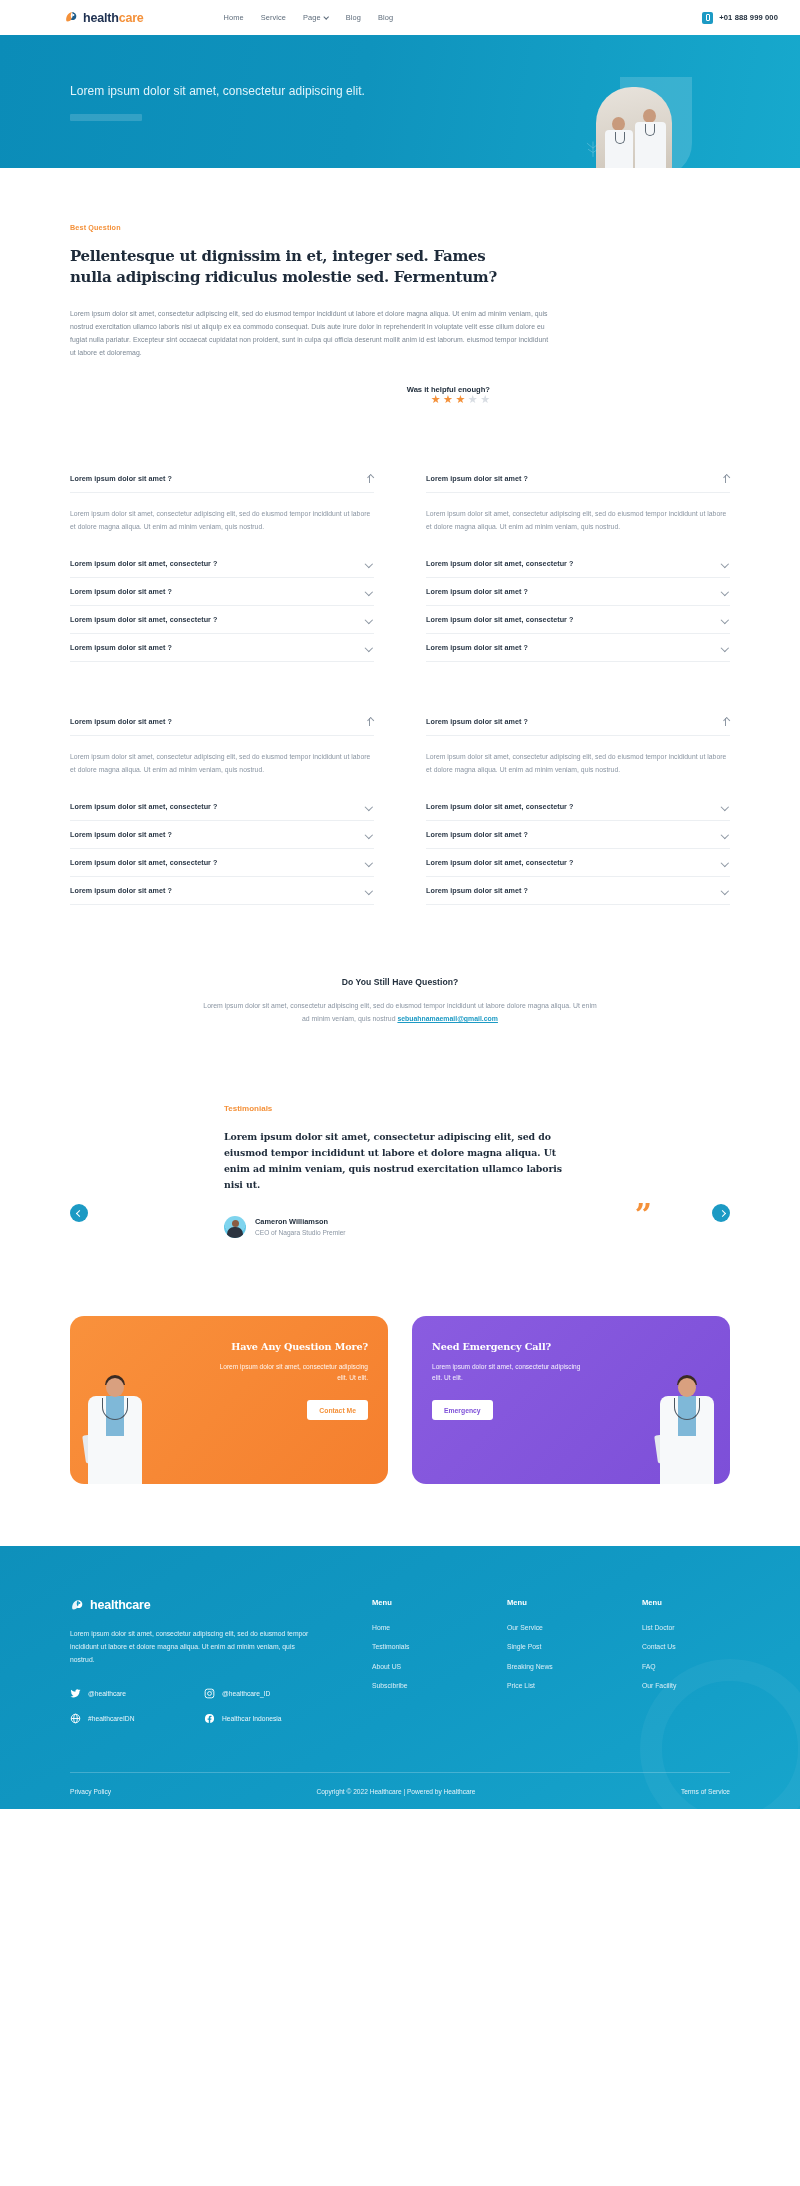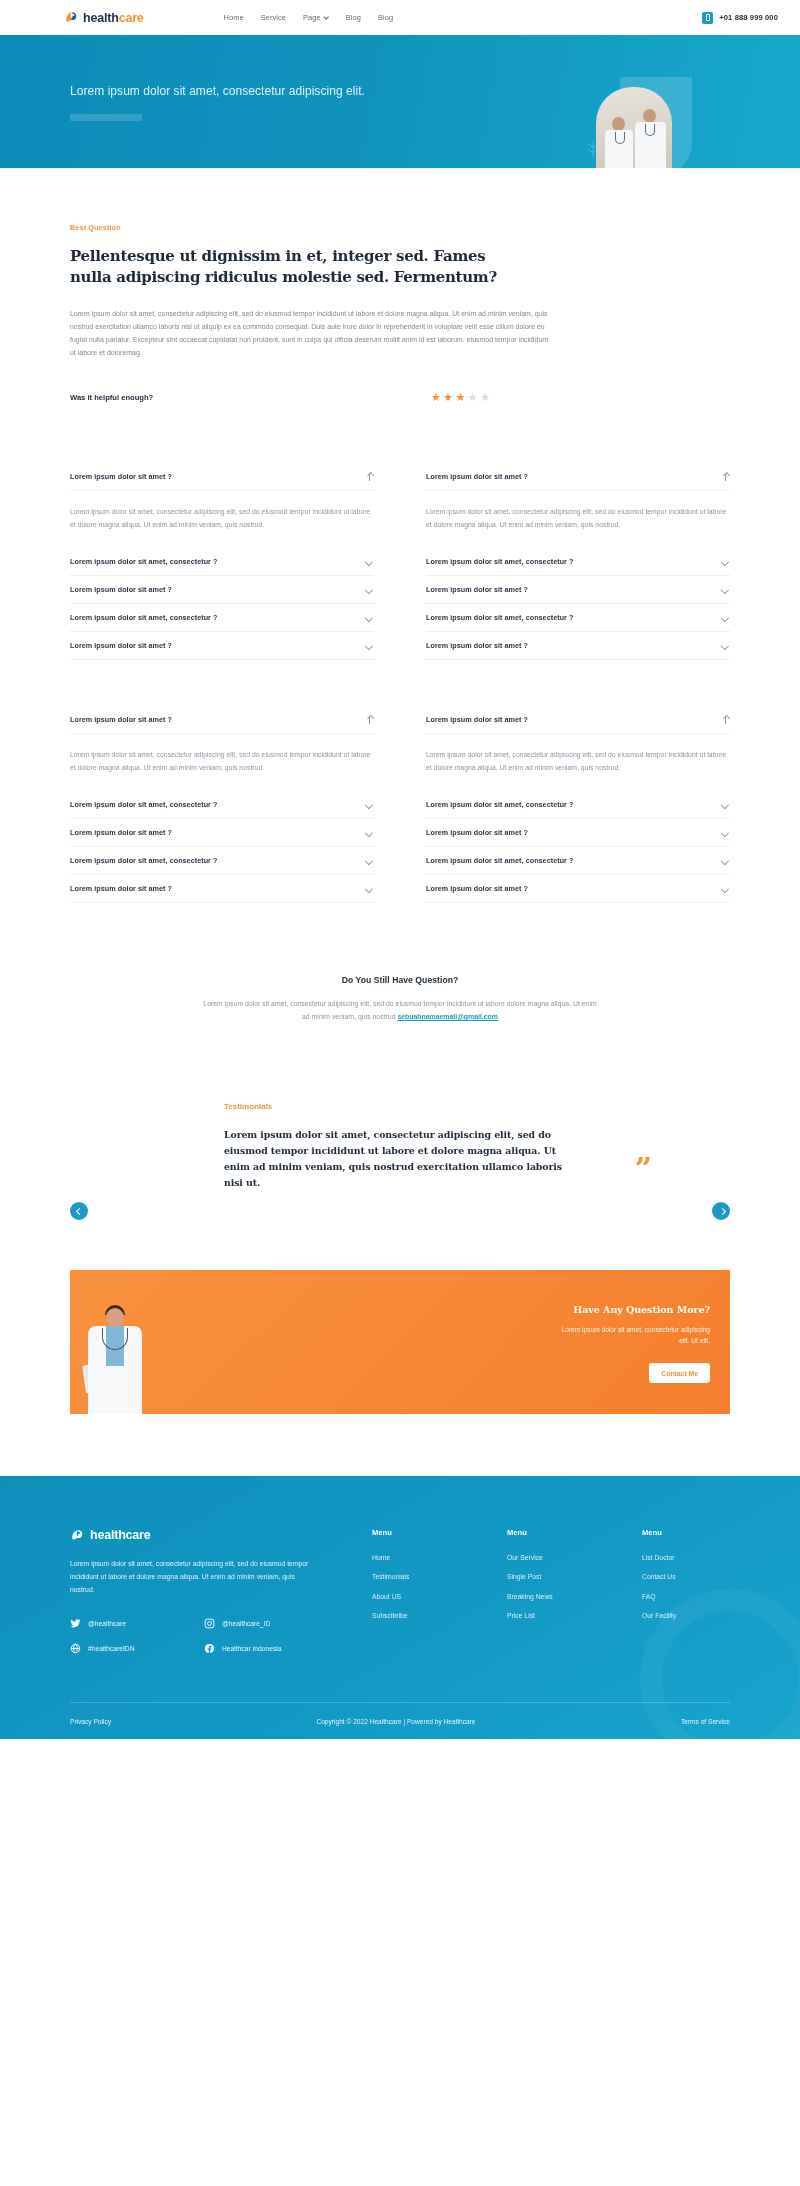--- a/index.html
+++ b/index.html
@@ -102,22 +102,23 @@
   .best h2 {
     font-family: "DejaVu Serif", serif;
     font-size: 15px; line-height: 1.42; font-weight: 700; color: #1e2b3a;
     letter-spacing: -0.3px; max-width: 430px;
   }
   .best-body {
     margin-top: 18px; font-size: 6.9px; line-height: 1.92;
     color: #7b8794; max-width: 480px; letter-spacing: 0.04px;
   }
   .helpful-row {
-    margin-top: 32px; display:flex; align-items:center; justify-content: space-between;
+    margin-top: 25px; display:flex; align-items:flex-end; justify-content: space-between;
     max-width: 420px;
+    flex-direction: column;
   }
   .helpful-q { font-size: 7.6px; font-weight: 700; color: #23303e; }
   .stars { display:flex; gap: 2.5px; }
   .star { font-size: 11px; line-height: 1; color: #d8dde3; }
   .star.on { color: #f4913a; }
 
   
   .faq-wrap { padding: 60px 70px 0; }
   .faq-block { display: flex; gap: 52px; justify-content: flex-end; }
   .faq-col { flex: 1; }
@@ -190,22 +191,22 @@
   .arrow-btn .a { width:7px;height:7px;position:relative; }
   .arrow-btn .a:before{
     content:""; position:absolute; top:1.6px; left:1px; width:4px;height:4px;
     border-left:1.2px solid #fff; border-bottom:1.2px solid #fff; transform: rotate(45deg);
   }
   .arrow-btn.right .a:before { transform: rotate(225deg); left: 2px; }
 
   
   .cta-wrap { padding: 78px 70px 0; display:flex; gap: 24px; }
   .cta {
-    flex:1; height: 144px; border-radius: 0; position: relative; overflow:hidden;
-    padding: 34px 20px;
+    flex:1; height: 168px; border-radius: 14px; position: relative; overflow:hidden;
+    padding: 25px 20px;
   }
   .cta.orange { background: linear-gradient(135deg,#f9913c 0%, #f57f2e 100%); text-align:right; }
   .cta.purple { background: linear-gradient(135deg,#8a5ce0 0%, #7d4fd8 100%); text-align:left; }
   .cta h4 { font-family:"DejaVu Serif", serif; font-size: 9.6px; color:#fff; font-weight:700; letter-spacing:-0.1px; }
   .cta p { margin-top: 9px; font-size: 6.6px; line-height: 1.72; color: rgba(255,255,255,0.92); }
   .cta .btn {
     margin-top: 17px; display:inline-block; background:#fff; border-radius: 3px;
     font-size: 6.8px; font-weight: 700; padding: 6.5px 12px; cursor:pointer;
   }
   .cta.orange .btn { color: #f4913a; }
@@ -491,38 +492,61 @@
   <div class="testi">
     <div class="arrow-btn left">
         <span class="a"></span>
       </div>
     <div class="arrow-btn right">
         <span class="a"></span>
       </div>
     <div class="testi-inner">
       <div class="testi-eyebrow">Testimonials</div>
       <div class="testi-quote">Lorem ipsum dolor sit amet, consectetur adipiscing elit, sed do eiusmod tempor incididunt ut labore et dolore magna aliqua. Ut enim ad minim veniam, quis nostrud exercitation ullamco laboris nisi ut.</div>
+      <div class="testi-person">
+        <span class="avatar">
+            <span class="a-head"></span>
+            <span class="a-body"></span>
+          </span>
+        <span>
+          <div class="p-name">Cameron Williamson</div>
+          <div class="p-role">CEO of Nagara Studio Premier</div>
+        </span>
+      </div>
     </div>
     <div class="quote-mark">”</div>
   </div>
 
   <div class="cta-wrap">
     <div class="cta orange">
       <div class="cta-doc">
         <span class="cd-pad"></span>
           <span class="cd-coat"></span>
           <span class="cd-shirt"></span>
         <span class="cd-steth"></span>
           <span class="cd-hair"></span>
           <span class="cd-head"></span>
       </div>
       <h4>Have Any Question More?</h4>
       <p>Lorem ipsum dolor sit amet, consectetur adipiscing elit. Ut elit.</p>
       <span class="btn">Contact Me</span>
     </div>
+    <div class="cta purple">
+      <div class="cta-doc">
+        <span class="cd-pad"></span>
+          <span class="cd-coat"></span>
+          <span class="cd-shirt"></span>
+        <span class="cd-steth"></span>
+          <span class="cd-hair"></span>
+          <span class="cd-head"></span>
+      </div>
+      <h4>Need Emergency Call?</h4>
+      <p>Lorem ipsum dolor sit amet, consectetur adipiscing elit. Ut elit.</p>
+      <span class="btn">Emergency</span>
+    </div>
   </div>
 
   <div class="footer">
     <div class="f-swirl"></div>
     <div class="footer-top">
       <div class="f-brand">
         <div class="f-logo">
           <svg width="15" height="15" viewBox="0 0 24 24">
             <path d="M4 18 C2 12 6 4 13 3 C10 7 10 11 13 14 C11 17 7 19 4 18 Z" fill="#ffffff" opacity=".9"></path>
             <path d="M13 3 C19 4 21 9 19 13 C17 16 13 17 11 15 C14 12 15 7 13 3 Z" fill="#ffffff"></path>

